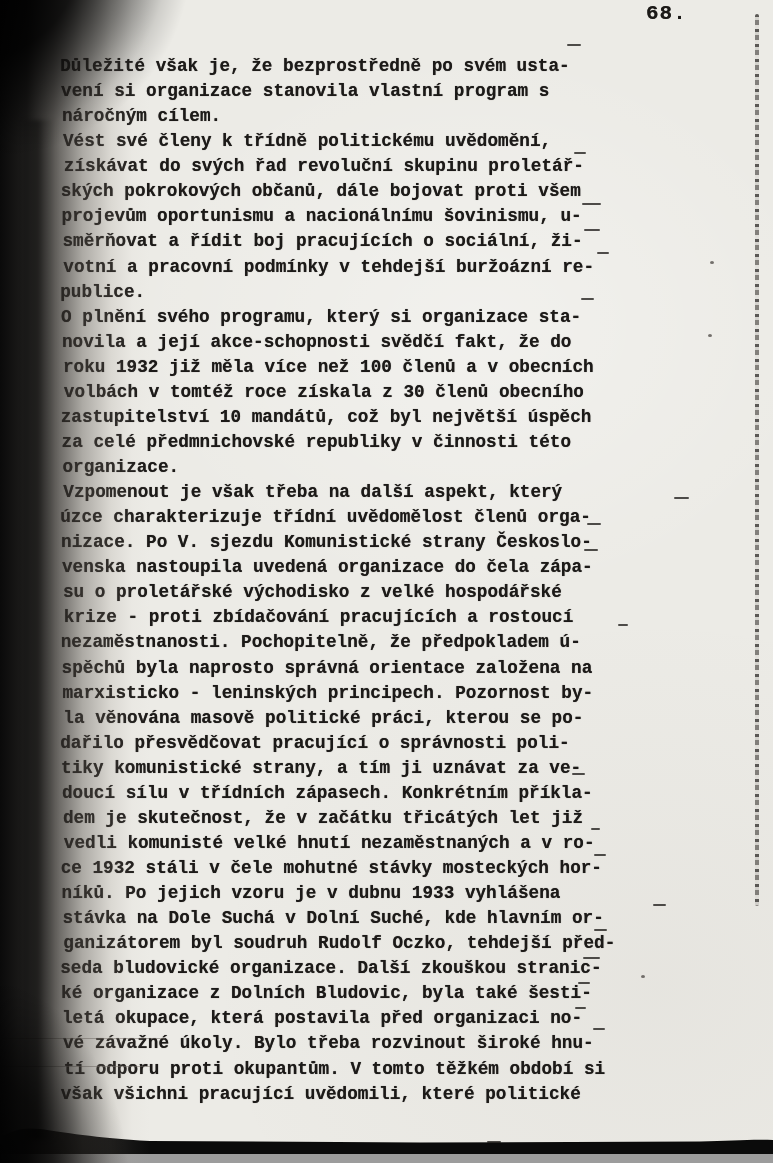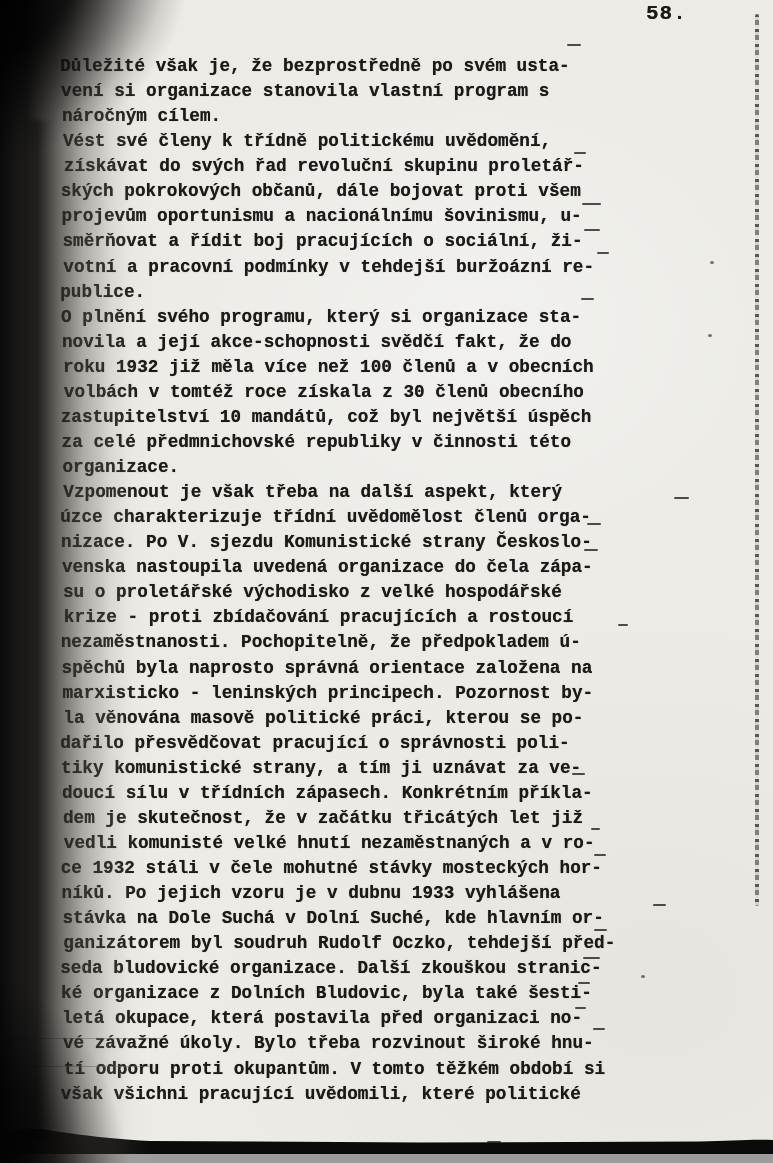--- a/index.html
+++ b/index.html
@@ -64,21 +64,21 @@
     left:0;bottom:0;width:210px;height:280px;
     background:radial-gradient(ellipse 200px 260px at -40px 110%,
       rgba(0,0,0,.95) 0%, rgba(0,0,0,.6) 48%, rgba(0,0,0,.2) 70%, transparent 85%);
   }
 </style>
 </head>
 <body style="--paper: #ecebe6; --ink: #1c1a18; --bottom_band: #0b0b0b; --bottom_strip: #9c9c9c;">
 
 <div class="page">
 
-  <div class="page-number">58.</div>
+  <div class="page-number">68.</div>
 
   <div class="text-block">
       <div class="line" style="transform: translateX(-1.8px);">Důležité však je, že bezprostředně po svém usta-</div>
       <div class="line" style="transform: translateX(-0.9px);">vení si organizace stanovila vlastní program s</div>
       <div class="line" style="transform: translateX(0px);">náročným cílem.</div>
       <div class="line" style="transform: translateX(0.9px);">Vést své členy k třídně politickému uvědomění,</div>
       <div class="line" style="transform: translateX(1.8px);">získávat do svých řad revoluční skupinu proletář-</div>
       <div class="line" style="transform: translateX(-1.35px);">ských pokrokových občanů, dále bojovat proti všem</div>
       <div class="line" style="transform: translateX(-0.45px);">projevům oportunismu a nacionálnímu šovinismu, u-</div>
       <div class="line" style="transform: translateX(0.45px);">směrňovat a řídit boj pracujících o sociální, ži-</div>

